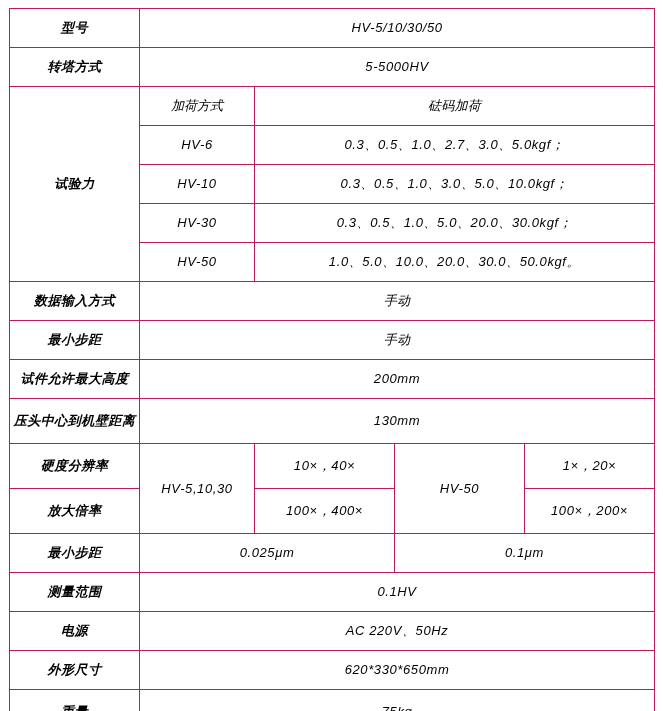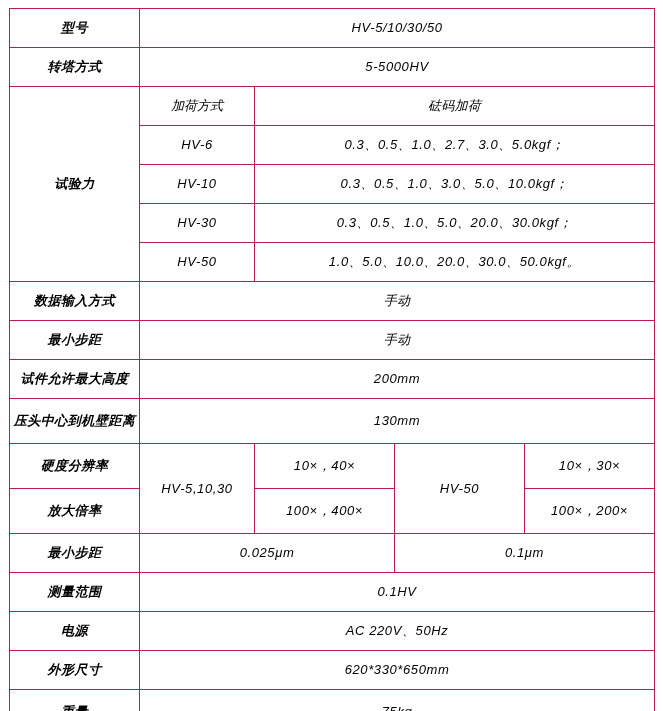--- a/index.html
+++ b/index.html
@@ -109,21 +109,21 @@
     <tr class="tall">
       <td class="label-cell">压头中心到机壁距离</td>
       <td class="value-cell mono-ish" colspan="4">130mm</td>
     </tr>
 
     <tr class="tall">
       <td class="label-cell">硬度分辨率</td>
       <td class="value-cell mono-ish" rowspan="2">HV-5,10,30</td>
       <td class="value-cell mono-ish">10×，40×</td>
       <td class="value-cell mono-ish" rowspan="2">HV-50</td>
-      <td class="value-cell mono-ish">10×，30×</td>
+      <td class="value-cell mono-ish">1×，20×</td>
     </tr>
     <tr class="tall">
       <td class="label-cell">放大倍率</td>
       <td class="value-cell mono-ish">100×，400×</td>
       <td class="value-cell mono-ish">100×，200×</td>
     </tr>
 
     <tr class="h-row">
       <td class="label-cell">最小步距</td>
       <td class="value-cell mono-ish" colspan="2">0.025μm</td>

